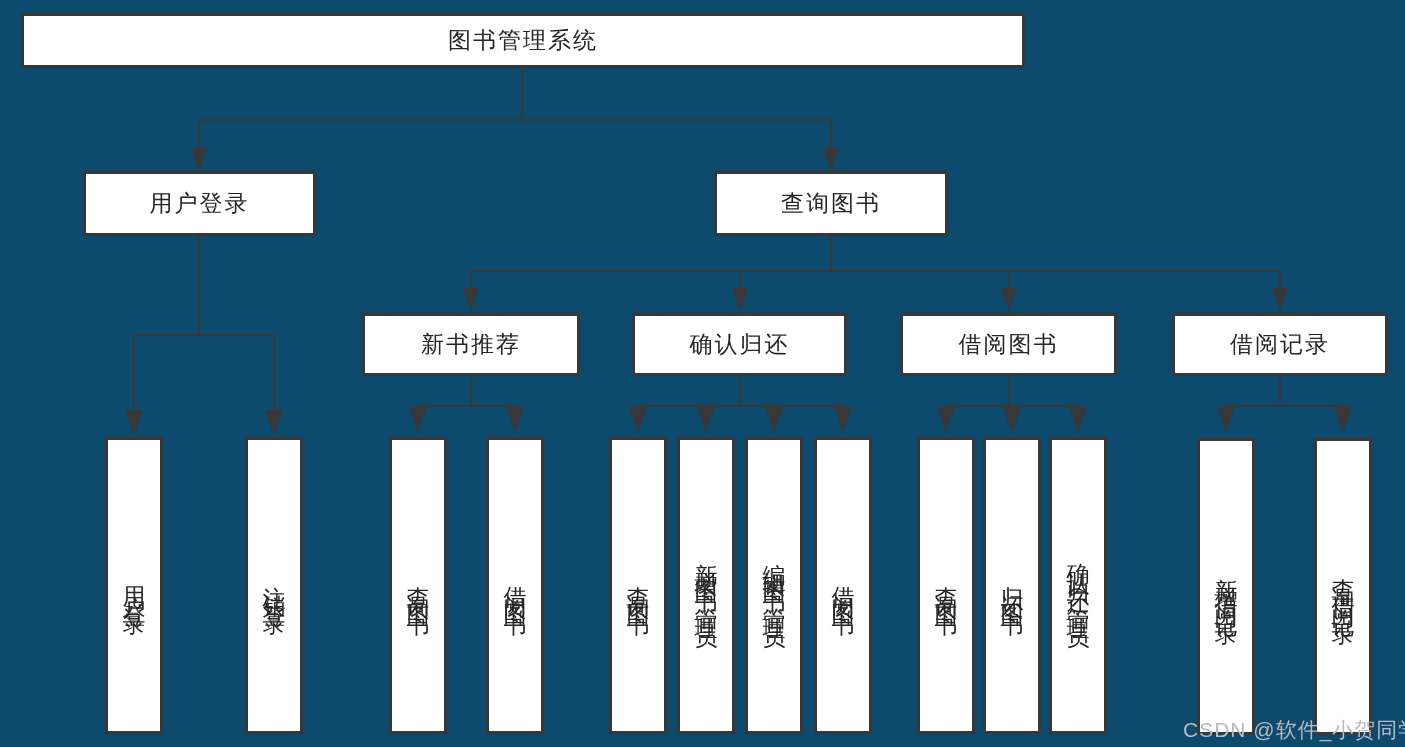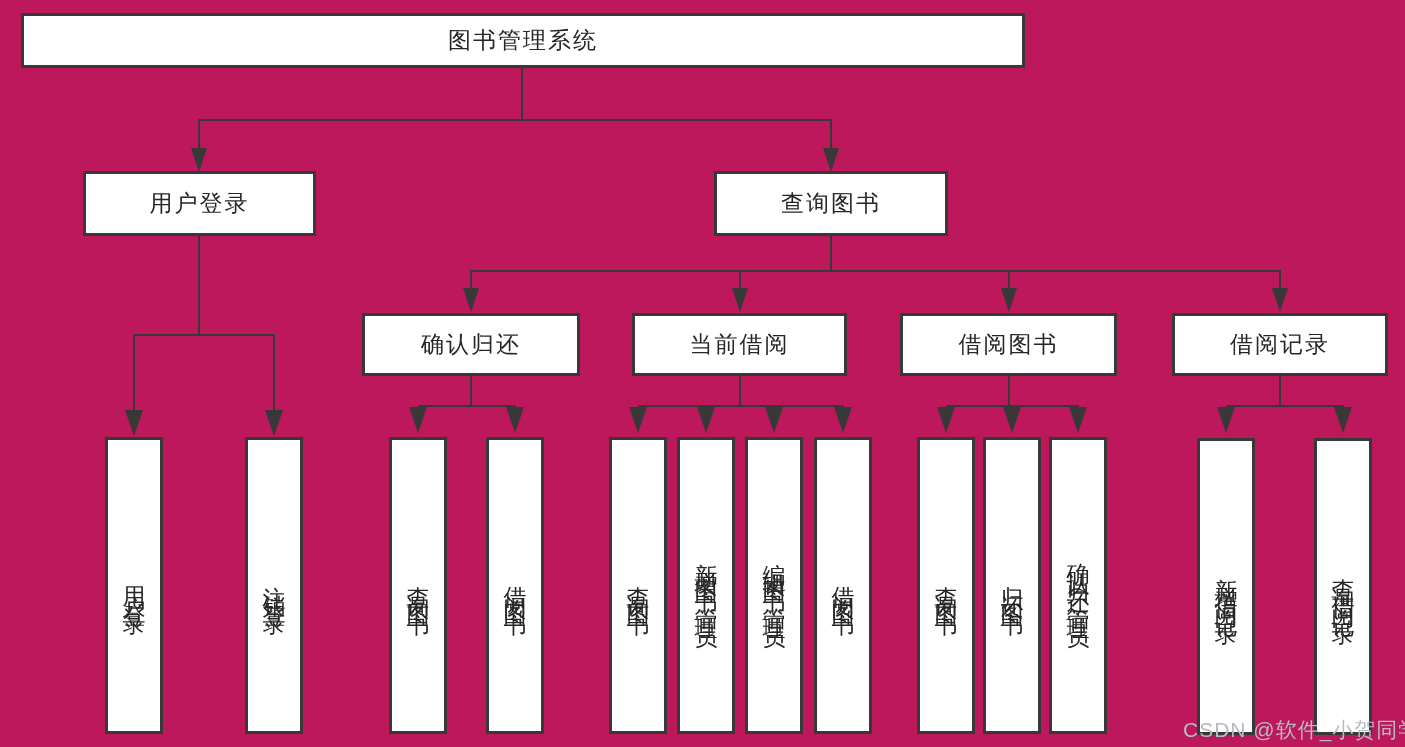--- a/index.html
+++ b/index.html
@@ -1,17 +1,17 @@
 <!DOCTYPE html>
 <html><head>
 <meta charset="utf-8">
 <style>
   html,body{margin:0;padding:0;background:#ffffff;}
   .canvas{
-    position:relative;width:1405px;height:747px;background:#be185d;
+    position:relative;width:1405px;height:747px;background:#0c4a6e;
     font-family:"Liberation Sans",sans-serif;overflow:hidden;
   }
   .box{
     position:absolute;box-sizing:border-box;
     border:3px solid #383838;background:#ffffff;
     display:flex;align-items:center;justify-content:center;
     color:#262626;font-size:23px;letter-spacing:2px;
     text-align:center;
   }
   .vbox{
@@ -36,23 +36,23 @@
 <body>
 
 <div class="canvas">
 
   <div class="box" style="left:21px;top:13px;width:1004px;height:55px">图书管理系统</div>
 
   <div class="box" style="left:83px;top:171px;width:233px;height:65px">用户登录</div>
 
   <div class="box" style="left:714px;top:171px;width:234px;height:65px">查询图书</div>
 
-  <div class="box" style="left:362px;top:313px;width:218px;height:63px">确认归还</div>
+  <div class="box" style="left:362px;top:313px;width:218px;height:63px">新书推荐</div>
 
-  <div class="box" style="left:632px;top:313px;width:215px;height:63px">当前借阅</div>
+  <div class="box" style="left:632px;top:313px;width:215px;height:63px">确认归还</div>
 
   <div class="box" style="left:900px;top:313px;width:217px;height:63px">借阅图书</div>
 
   <div class="box" style="left:1172px;top:313px;width:216px;height:63px">借阅记录</div>
 
   <div class="box vbox" style="left:105px;top:437px;width:58px;height:297px">用户登录</div>
 
   <div class="box vbox" style="left:245px;top:437px;width:58px;height:297px">注销登录</div>
 
   <div class="box vbox" style="left:389px;top:437px;width:58px;height:297px">查询图书</div>

